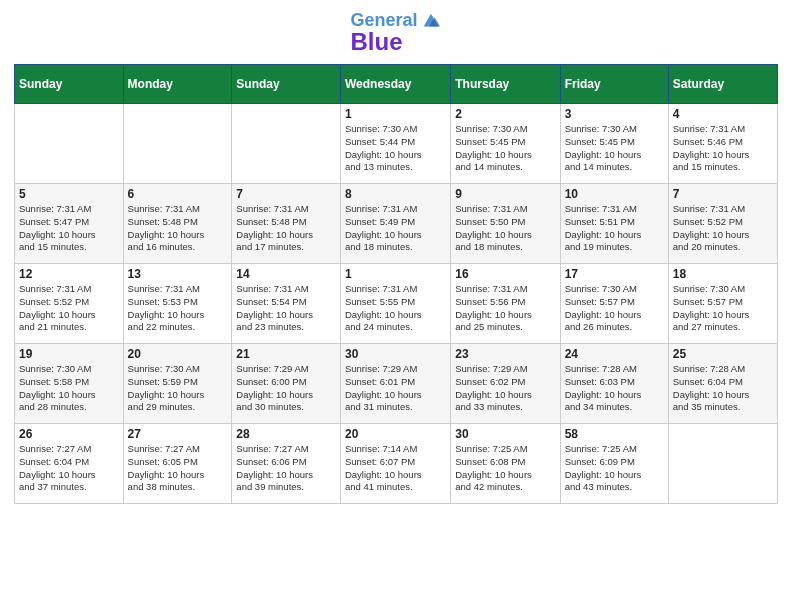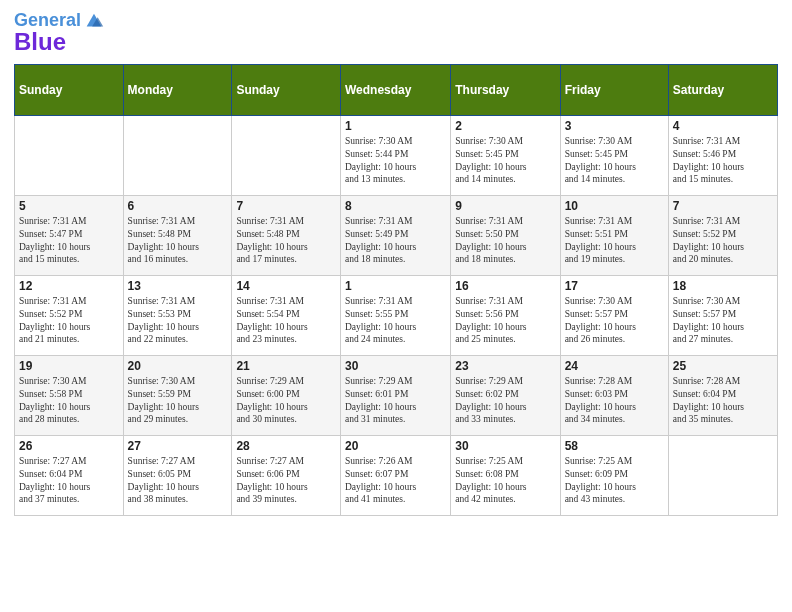--- a/index.html
+++ b/index.html
@@ -11,21 +11,21 @@
       overflow: hidden;
     }
     .container {
       width: 792px;
       height: 612px;
       padding: 10px 14px;
     }
     .header {
       display: flex;
       align-items: flex-start;
-      justify-content: flex-start;
+      justify-content: center;
       margin-bottom: 8px;
     }
     .logo {
       display: flex;
       align-items: center;
     }
     .logo-text {
       font-size: 18px;
       font-weight: bold;
       color: #1a3a6b;
@@ -50,25 +50,25 @@
     .location {
       font-size: 15px;
       color: #555;
     }
     .calendar {
       width: 100%;
       border-collapse: collapse;
       border: 1px solid #ccc;
     }
     .calendar th {
-      background-color: #4d7c0f;
+      background-color: #15803d;
       color: #fff;
       font-size: 12px;
       font-weight: bold;
-      padding: 18px 4px;
+      padding: 12px 4px;
       text-align: left;
       border: 1px solid #1a4d8a;
     }
     .calendar td {
       vertical-align: top;
       border: 1px solid #ccc;
       padding: 3px 4px;
       width: 113px;
       height: 80px;
       background: #fff;
@@ -81,21 +81,20 @@
     .day-num {
       font-size: 12px;
       font-weight: bold;
       color: #222;
       margin-bottom: 2px;
     }
     .day-info {
       font-size: 9.5px;
       line-height: 1.35;
       color: #333;
-      font-family: Liberation Serif, serif;
     }
     .empty { background: #fff !important; }
   </style>
 </head>
 <body>
 
 <div class="container">
   <div class="header">
     <div class="logo">
       <div>
@@ -333,21 +332,21 @@
           </td>
           <td>
             <div class="day-num">28</div>
             <div class="day-info" style="white-space: pre-line;">Sunrise: 7:27 AM
 Sunset: 6:06 PM
 Daylight: 10 hours
 and 39 minutes.</div>
           </td>
           <td>
             <div class="day-num">20</div>
-            <div class="day-info" style="white-space: pre-line;">Sunrise: 7:26 AM
+            <div class="day-info" style="white-space: pre-line;">Sunrise: 7:14 AM
 Sunset: 6:07 PM
 Daylight: 10 hours
 and 41 minutes.</div>
           </td>
           <td>
             <div class="day-num">30</div>
             <div class="day-info" style="white-space: pre-line;">Sunrise: 7:25 AM
 Sunset: 6:08 PM
 Daylight: 10 hours
 and 42 minutes.</div>

